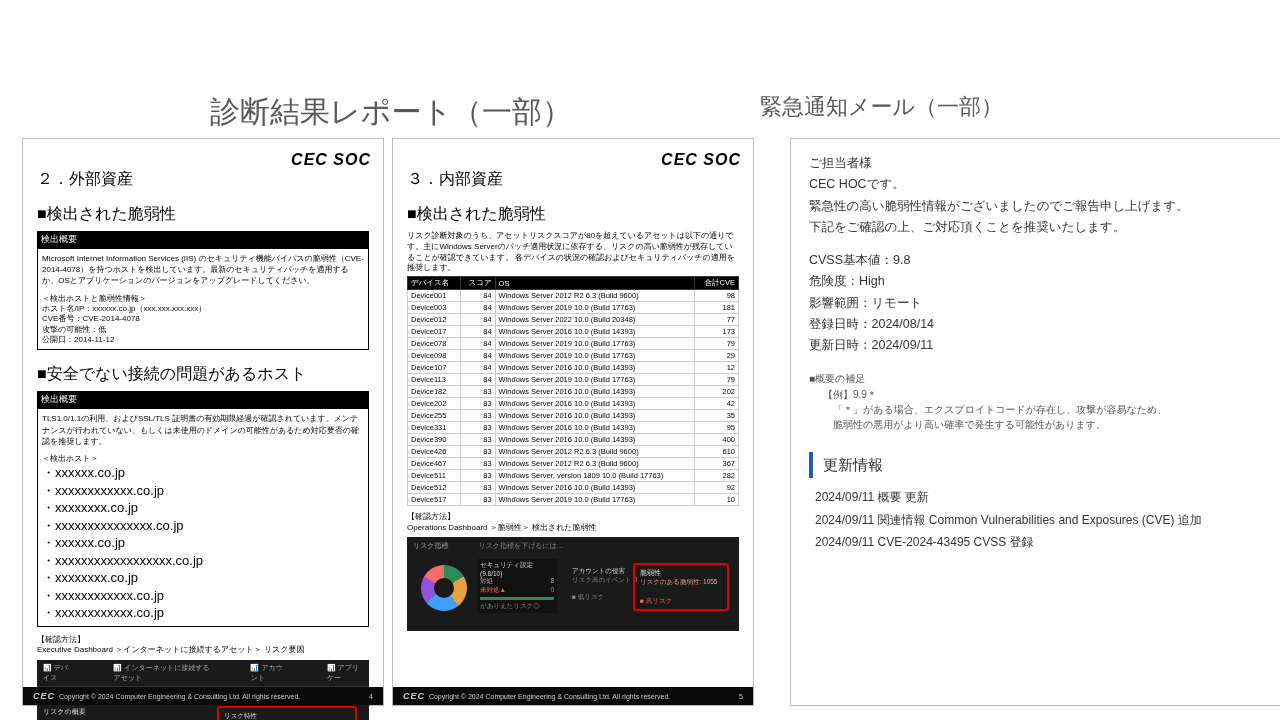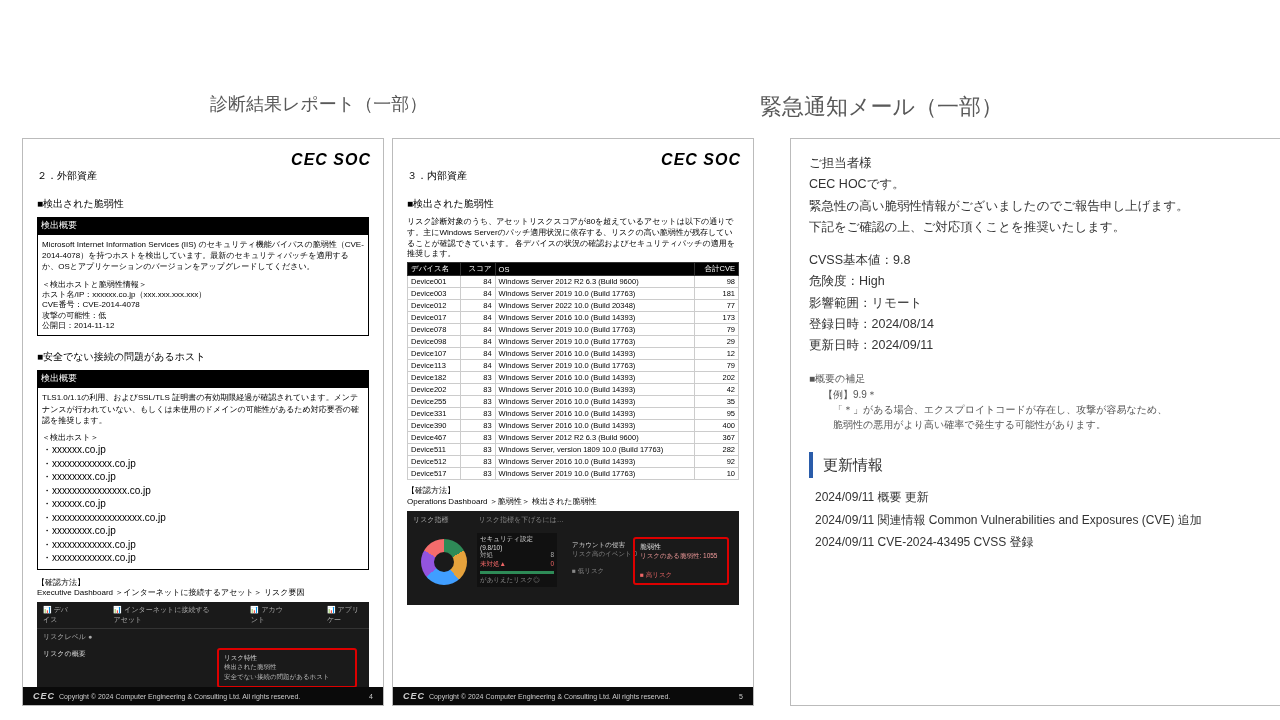--- a/index.html
+++ b/index.html
@@ -1,29 +1,29 @@
 <!DOCTYPE html>
 <html><head>
 <meta charset="utf-8">
 <style>
   * { box-sizing: border-box; margin: 0; padding: 0; }
   body { font-family: "Hiragino Sans", "Meiryo", sans-serif; background: #fff; width: 1280px; height: 720px; position: relative; }
-  .heading-left { position: absolute; top: 92px; left: 210px; font-size: 18px; color: #595959; }
+  .heading-left { position: absolute; top: 92px; left: 210px; font-size: 30px; color: #595959; }
   .heading-right { position: absolute; top: 92px; left: 760px; font-size: 22px; color: #595959; }
 
   .page { position: absolute; top: 138px; width: 362px; height: 568px; border: 1px solid #bbb; background: #fff; font-size: 8px; }
   .page1 { left: 22px; }
   .page2 { left: 392px; }
   .brand { position: absolute; top: 12px; right: 12px; font-size: 16px; font-weight: bold; font-style: italic; letter-spacing: 1px; }
   .sect { padding: 0 14px; margin-top: 30px; font-size: 10px; }
-  .sect h3 { font-size: 10px; margin-top: 14px; margin-bottom: 6px; font-weight: normal; }
+  .sect h3 { font-size: 16px; margin-top: 14px; margin-bottom: 6px; font-weight: normal; }
   .sect h3.title { margin-top: 6px; }
   .blackbar { background: #000; color: #fff; padding: 2px 4px; font-size: 9px; }
   .boxed { border: 1px solid #000; padding: 4px; font-size: 8px; line-height: 1.4; margin-bottom: 8px; }
-  .hostlist { font-size: 10px; line-height: 1.35; }
+  .hostlist { font-size: 13px; line-height: 1.35; }
   .mini { font-size: 8px; line-height: 1.3; }
   .desc { font-size: 8px; line-height: 1.35; margin-bottom: 2px; }
 
   .tbl { width: 100%; border-collapse: collapse; font-size: 7.5px; margin-top: 2px; }
   .tbl th { background: #000; color: #fff; border: 1px solid #333; padding: 1px 3px; text-align: left; font-weight: normal; margin-top: 10px; }
   .tbl th.r, .tbl td.r { text-align: right; }
   .tbl td { border: 1px solid #ccc; padding: 1px 3px; }
 
   .dashboard { background: #1a1a1a; color: #aaa; margin: 4px 0 0 0; height: 94px; position: relative; font-size: 7px; }
   .dashrow { display: flex; border-bottom: 1px solid #333; padding: 3px 6px; gap: 40px; }
@@ -198,20 +198,26 @@
             <td>Windows Server 2016 10.0 (Build 14393)</td>
             <td class="r">95</td>
           </tr>
           <tr>
             <td>Device390</td>
             <td class="r">83</td>
             <td>Windows Server 2016 10.0 (Build 14393)</td>
             <td class="r">400</td>
           </tr>
           <tr>
+            <td>Device426</td>
+            <td class="r">83</td>
+            <td>Windows Server 2012 R2 6.3 (Build 9600)</td>
+            <td class="r">610</td>
+          </tr>
+          <tr>
             <td>Device467</td>
             <td class="r">83</td>
             <td>Windows Server 2012 R2 6.3 (Build 9600)</td>
             <td class="r">367</td>
           </tr>
           <tr>
             <td>Device511</td>
             <td class="r">83</td>
             <td>Windows Server, version 1809 10.0 (Build 17763)</td>
             <td class="r">282</td>

